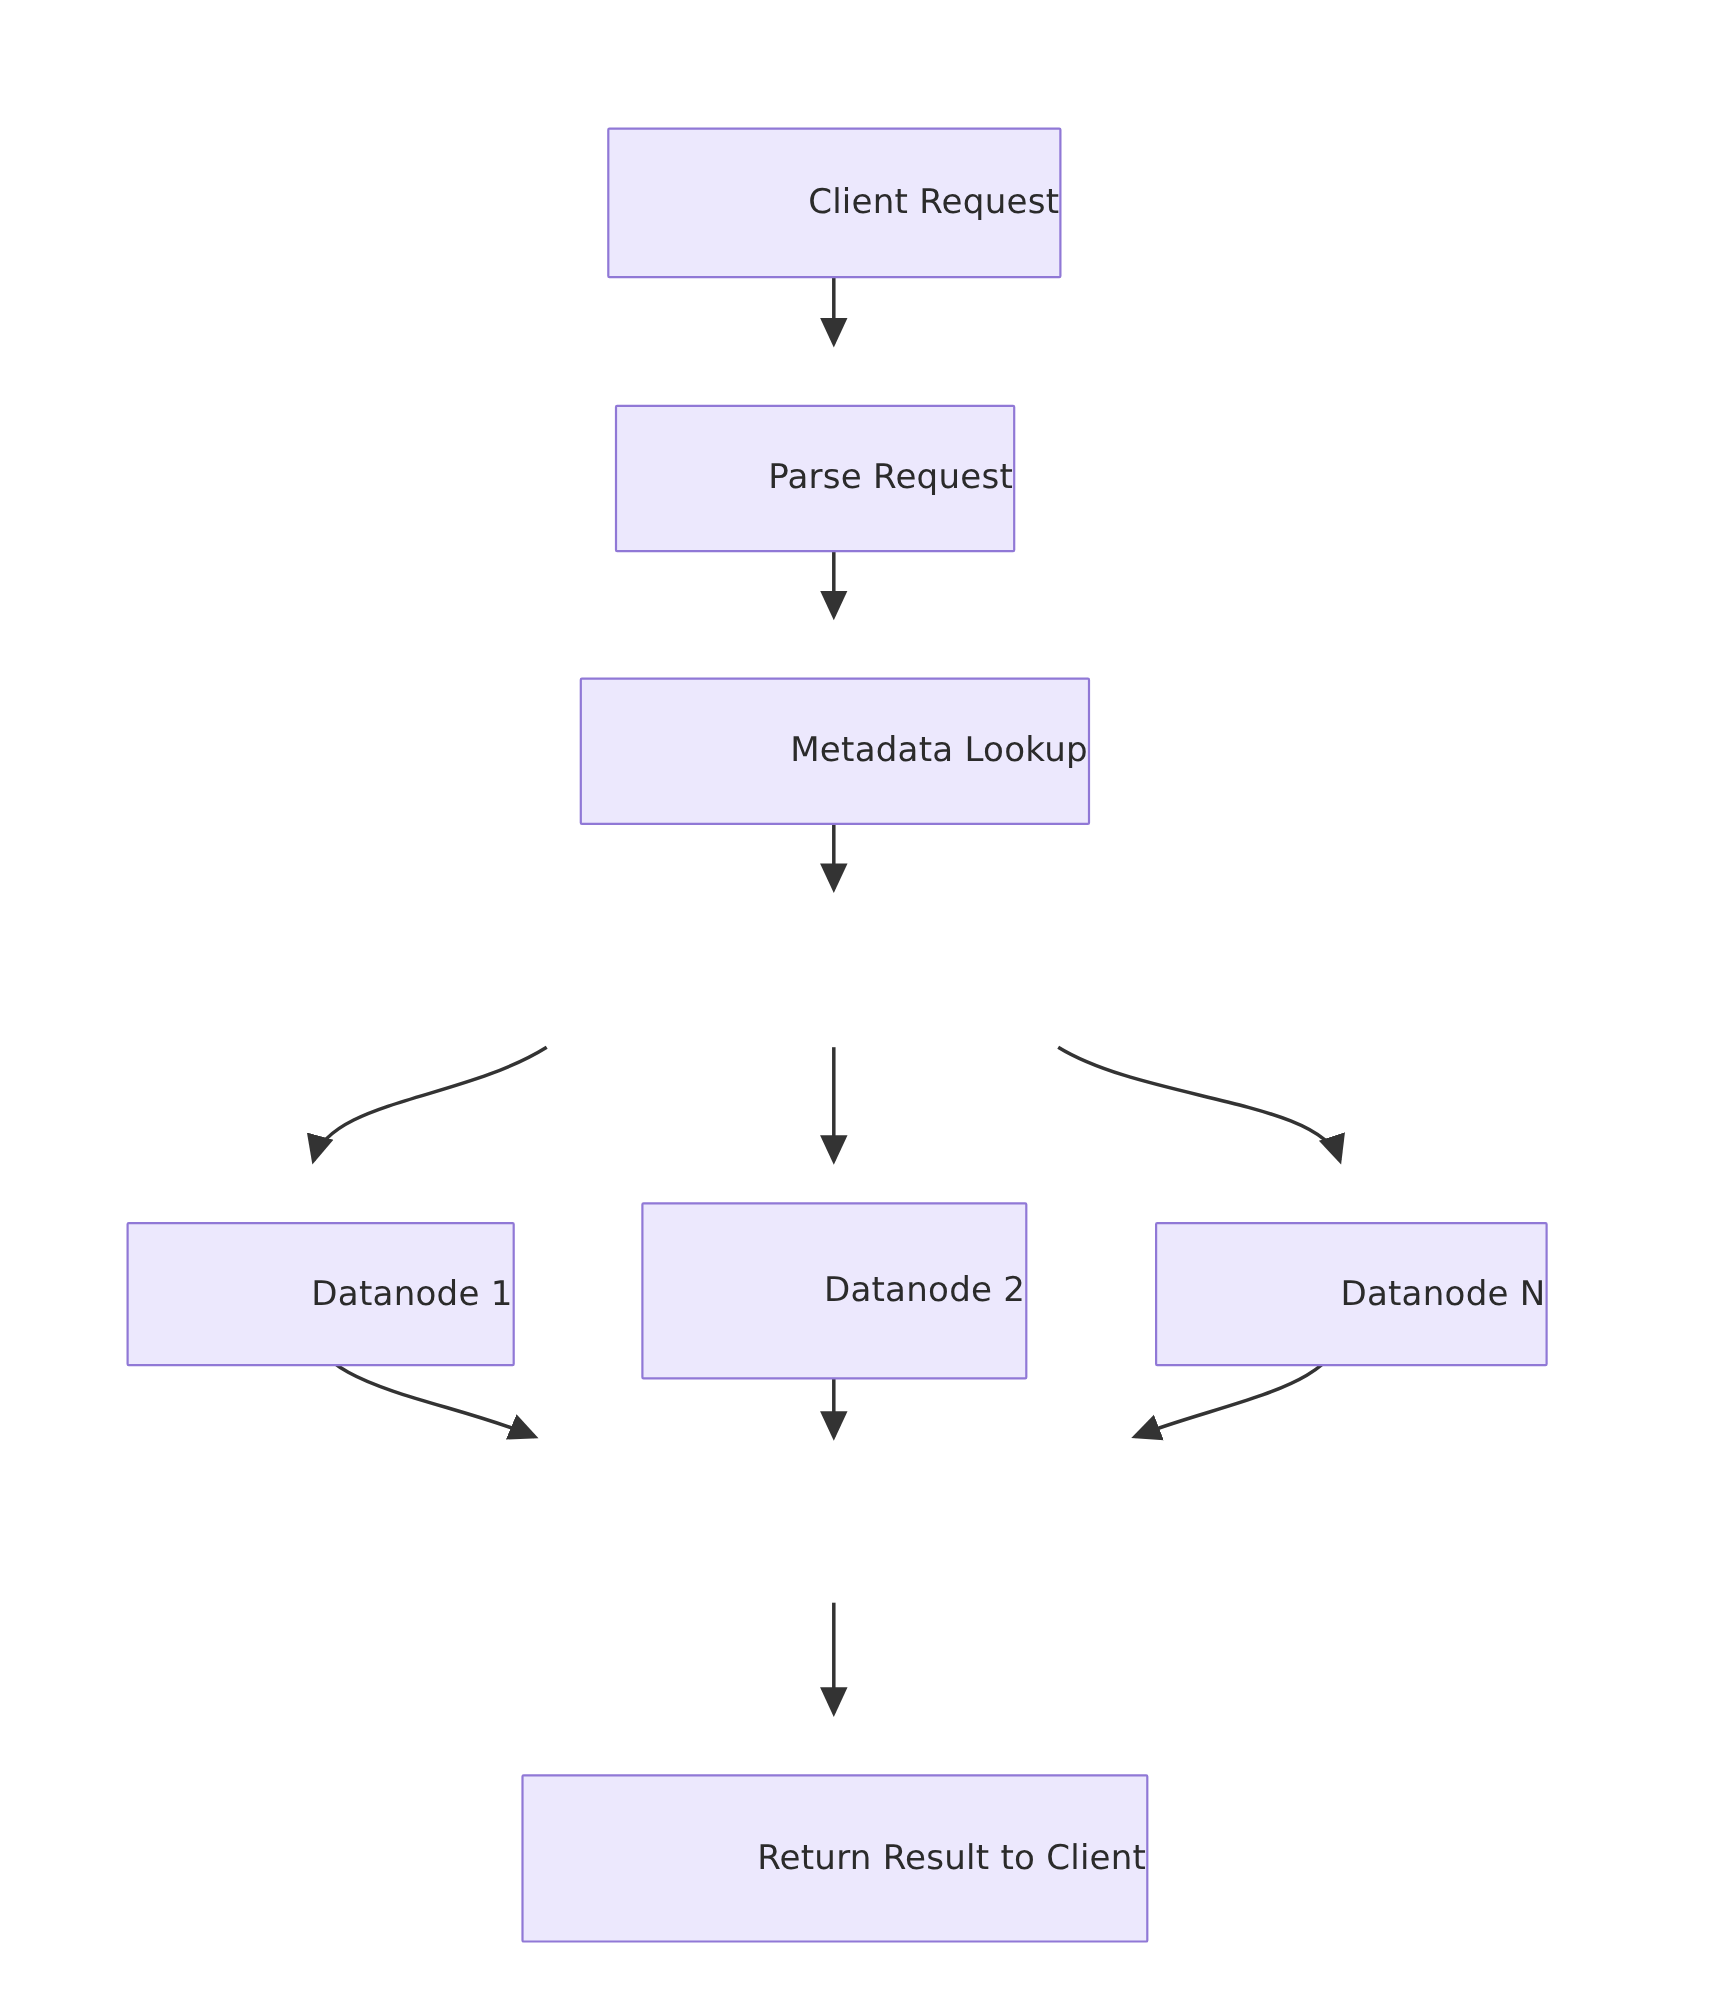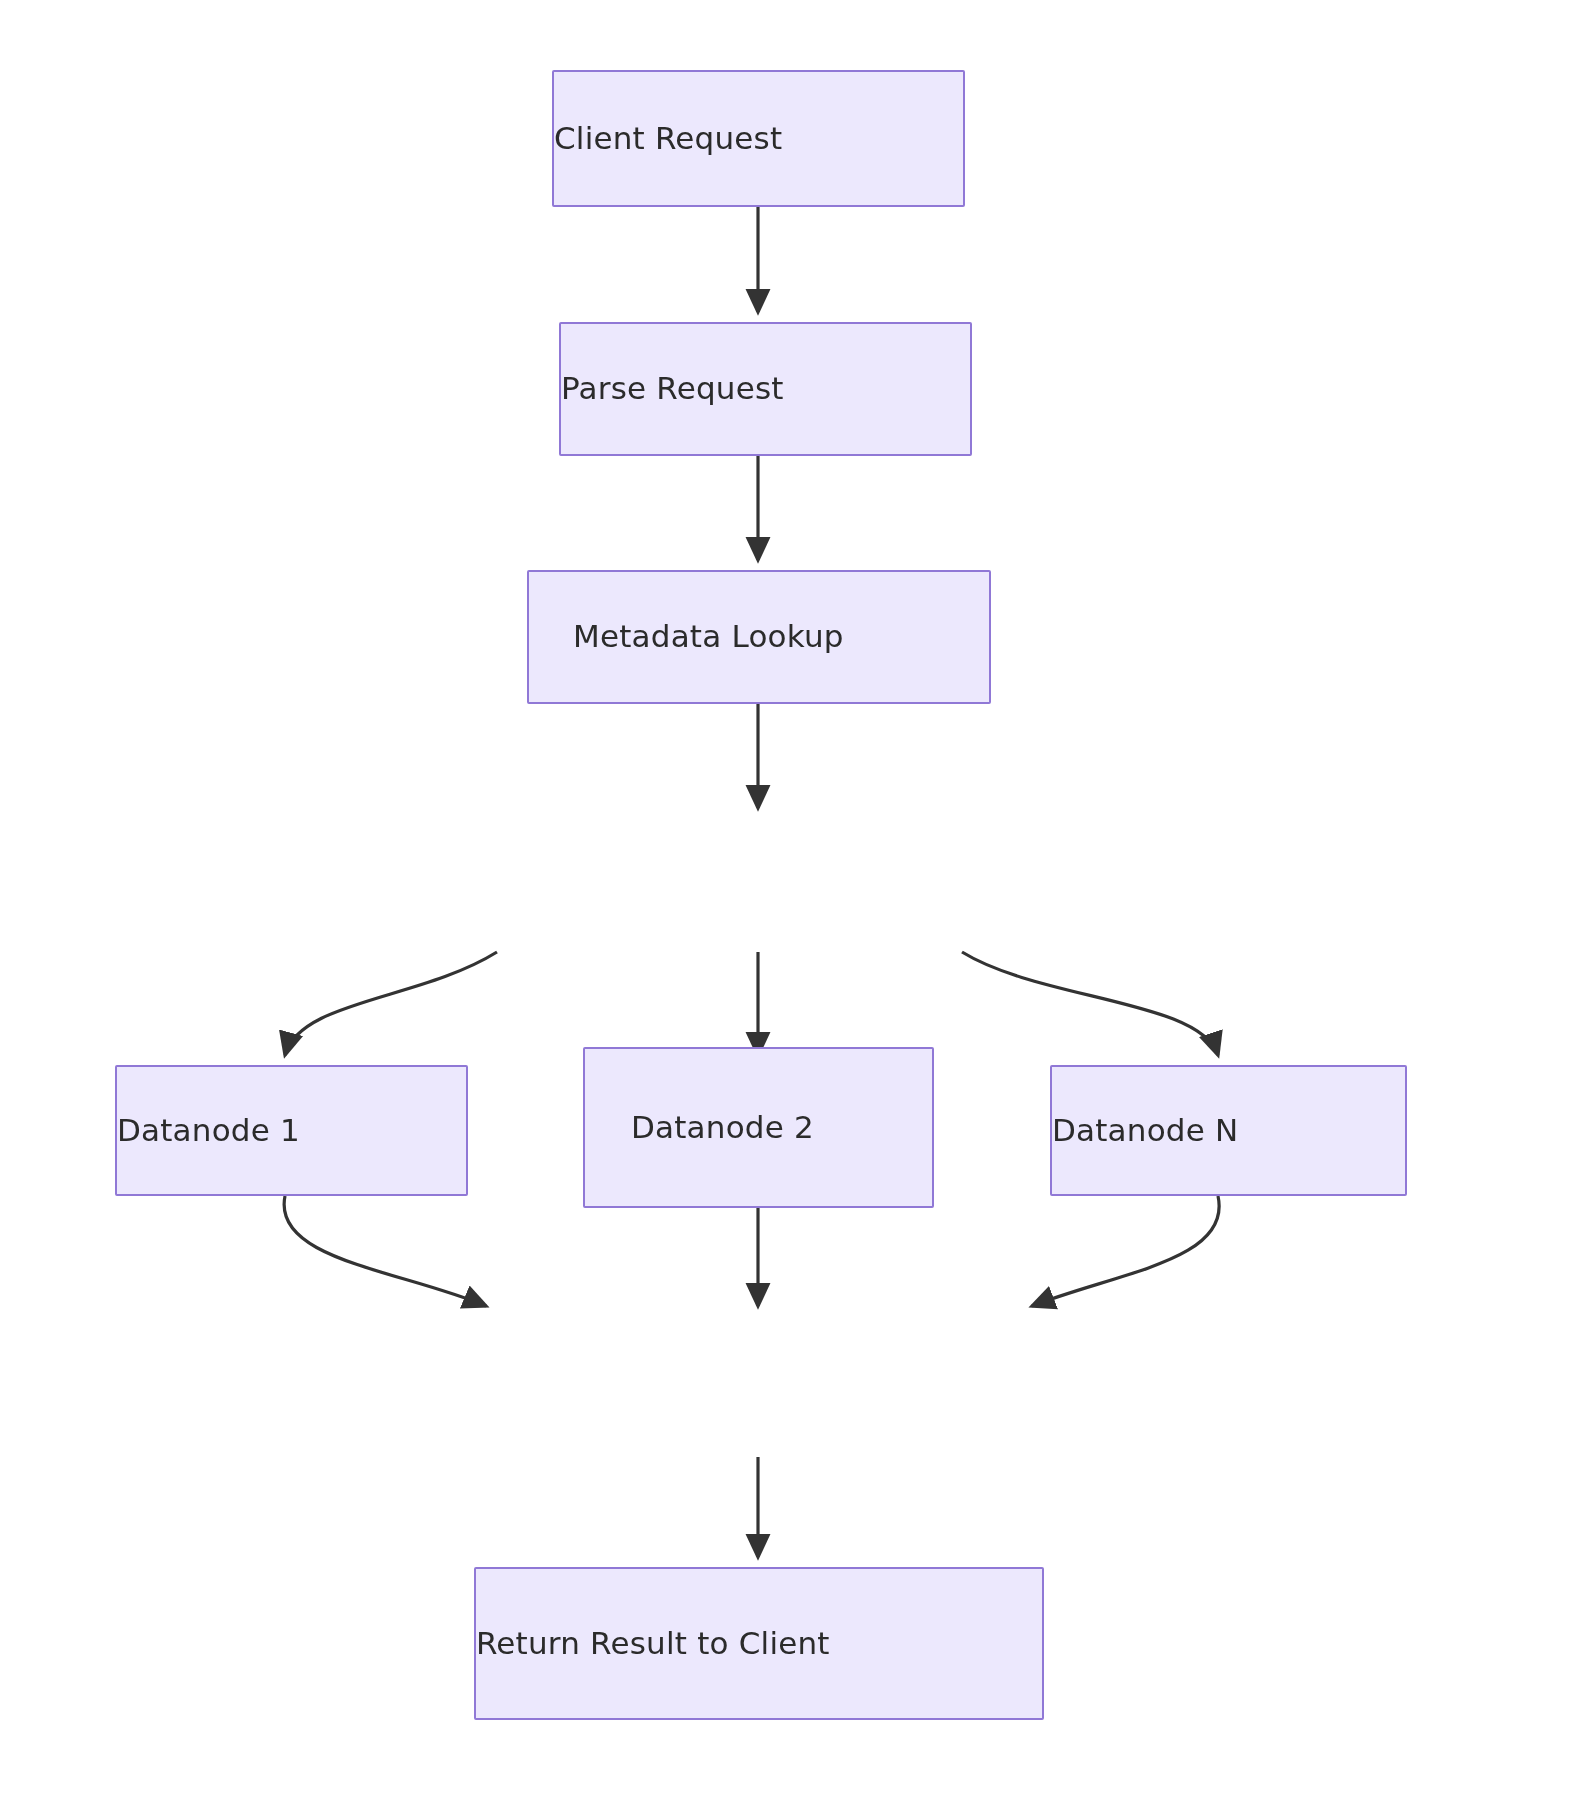--- a/index.html
+++ b/index.html
@@ -27,21 +27,22 @@
     pointer-events: none;
   }
   .node {
     position: absolute;
     box-sizing: border-box;
     background: #ECE8FD;
     border: 2px solid #9078D6;
     border-radius: 2px;
     display: flex;
     align-items: center;
-    justify-content: flex-start;
+    justify-content: flex-end;
+    margin-top: 46px;
   }
   .node-label {
     font-family: "DejaVu Sans", sans-serif;
     font-size: 31px;
     line-height: 1.2;
     color: #2b2b2b;
     text-align: center;
     white-space: nowrap;
     letter-spacing: 0.2px;
   }
@@ -76,21 +77,21 @@
 
     <path d="M 1218 1196 C 1232 1260, 1120 1272, 1032 1306" stroke="#333333" stroke-width="3.2" fill="none" marker-end="url(#arrowhead)"></path>
 
     <path d="M 758 1457 L 758 1557" stroke="#333333" stroke-width="3.2" fill="none" marker-end="url(#arrowhead)"></path>
   </svg>
 
   <div class="node" style="left:552px; top:70px; width:413px; height:137px;">
     <span class="node-label">Client Request</span>
   </div>
 
-  <div class="node" style="left:559px; top:322px; width:413px; height:134px;">
+  <div class="node" style="left:559px; top:322px; width:364px; height:134px;">
     <span class="node-label">Parse Request</span>
   </div>
 
   <div class="node" style="left:527px; top:570px; width:464px; height:134px;padding-left:44px;">
     <span class="node-label">Metadata Lookup</span>
   </div>
 
 
   <div class="node" style="left:115px; top:1065px; width:353px; height:131px;">
     <span class="node-label">Datanode 1</span>

